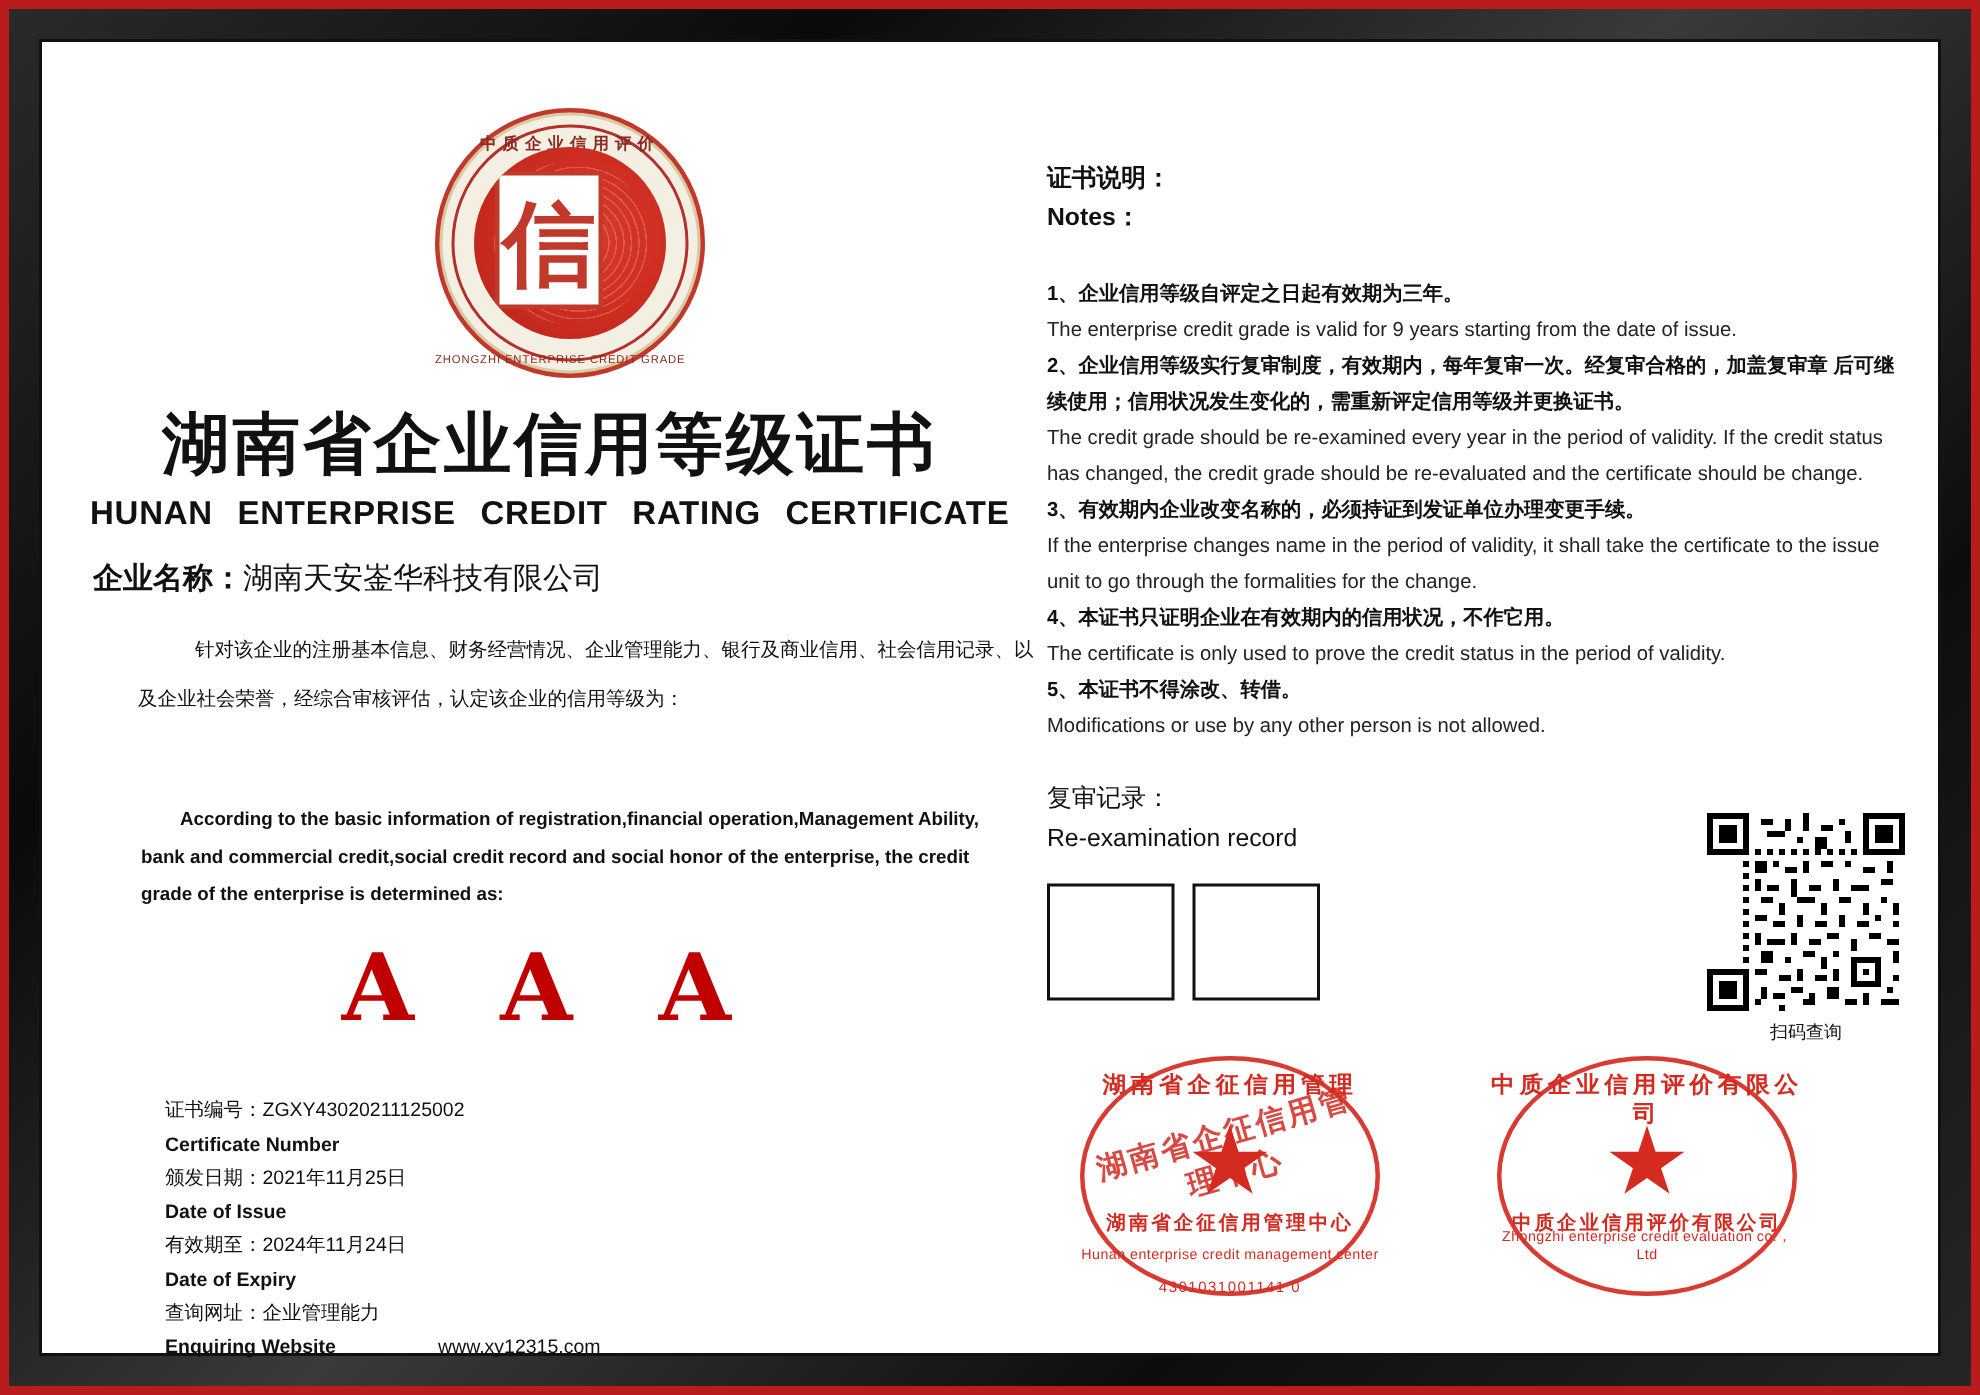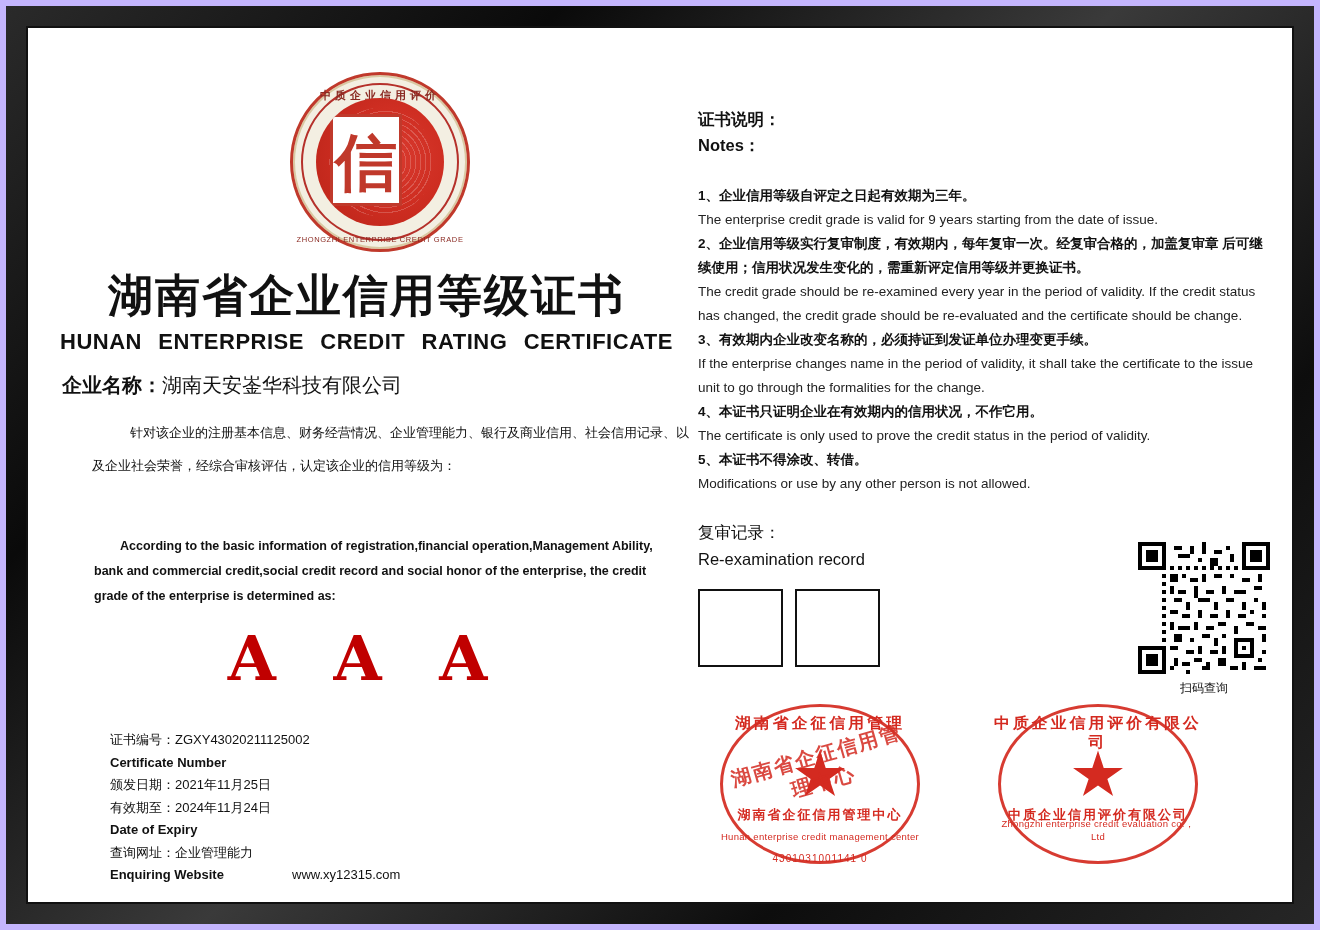--- a/index.html
+++ b/index.html
@@ -5,21 +5,21 @@
   * { box-sizing: border-box; }
   html, body { margin:0; padding:0; }
   body {
     width:1320px; height:930px;
     background:#ffffff;
     font-family:"Liberation Sans", sans-serif;
     overflow:hidden;
   }
   .certificate-frame {
     position:absolute; left:0; top:0; width:1320px; height:930px;
-    background:#c4b5fd;
+    background:#b91c1c;
     padding:0;
   }
   
   .frame-outer {
     position:absolute; left:6px; top:6px; width:1308px; height:918px;
     background:linear-gradient(135deg,#2a2a2a 0%,#0a0a0a 25%,#3a3a3a 50%,#0d0d0d 75%,#262626 100%);
   }
   .frame-inner-line {
     position:absolute; left:26px; top:26px; width:1268px; height:878px;
     border:2px solid #111;
@@ -67,21 +67,21 @@
   .seal-char {
     position:absolute; left:14px; top:16px; width:72px; height:92px;
     background:#ffffff;
     color:#c0392b;
     font-family:"DejaVu Serif","Liberation Serif", serif;
     font-size:62px; font-weight:bold;
     line-height:92px; text-align:center;
     border:3px solid #c0392b;
   }
   .seal-text-top, .seal-text-bottom {
-    position:absolute; left:0; width:180px; text-align:center;
+    position:absolute; left:0; width:180px; 
     font-size:9px; color:#8a2a22; letter-spacing:1px;
   }
   .seal-text-bottom { bottom:8px; font-size:7.5px; letter-spacing:.6px; }
   .seal-arc-cn {
     position:absolute; left:0; top:16px; width:180px; text-align:center;
     font-size:11px; color:#8a2a22; font-weight:bold; letter-spacing:4px;
   }
 
   .title-cn {
     position:absolute; left:0; top:222px; width:625px;
@@ -244,20 +244,21 @@
       <div class="grade">A A A</div>
 
       <div class="meta">
         <div class="cn">
           <span>证书编号：</span><span>ZGXY43020211125002</span>
         </div>
         <div class="en">Certificate Number</div>
         <div class="cn">
           <span>颁发日期：</span><span>2021年11月25日</span>
         </div>
+        <div class="en">Date of Issue</div>
         <div class="cn">
           <span>有效期至：</span><span>2024年11月24日</span>
         </div>
         <div class="en">Date of Expiry</div>
         <div class="cn">
           <span>查询网址：</span><span>企业管理能力</span>
         </div>
         <div class="en site-row">
           <span>Enquiring Website</span>
           <span class="site-url">www.xy12315.com</span>

